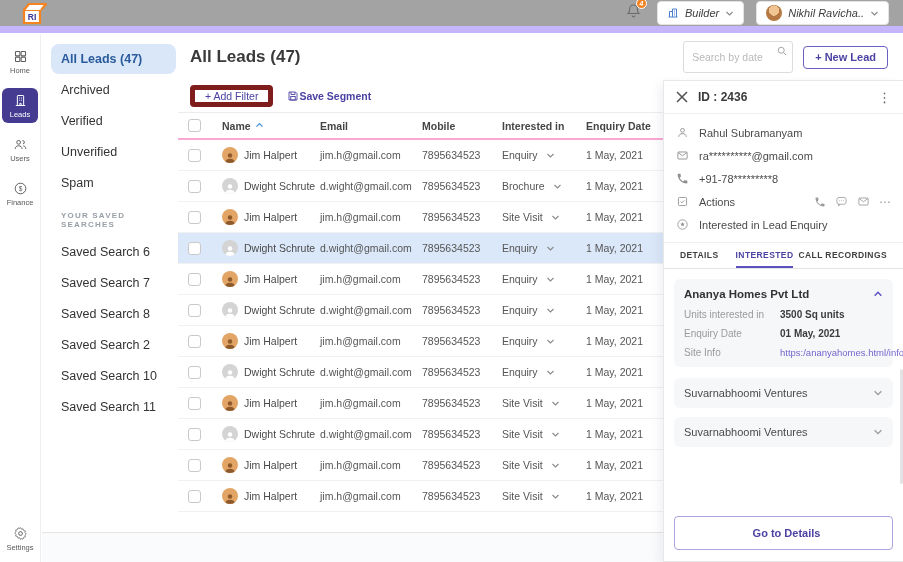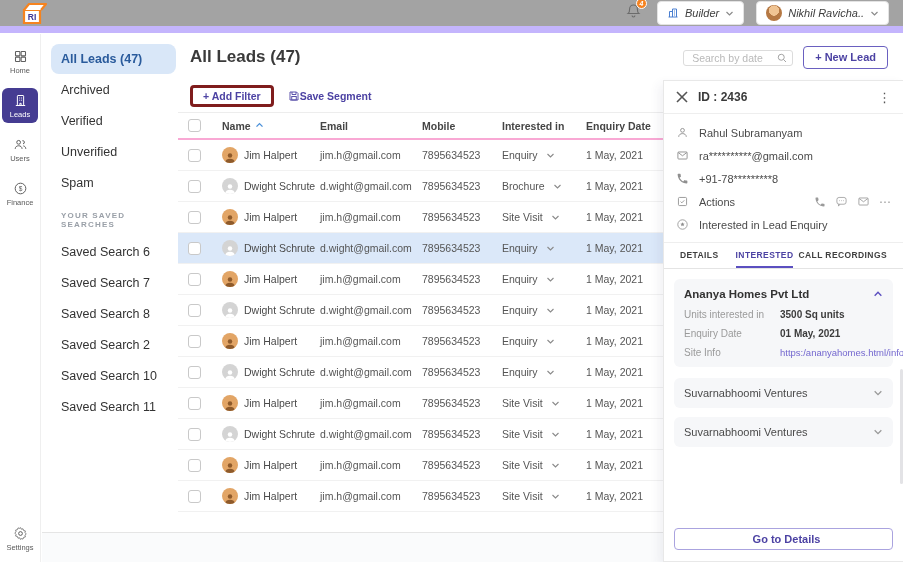--- a/index.html
+++ b/index.html
@@ -43,33 +43,33 @@
   .saved-header { font-size:8px; letter-spacing:1.2px; color:#9aa0a8; font-weight:bold;
                   margin:13px 0 8px 20px; }
 
   
   .main { position:absolute; top:34px; left:178px; right:0; bottom:0; background:#fff; }
   .main-header { height:46px; display:flex; align-items:center; justify-content:space-between;
                  padding:0 15px 0 12px; }
   .page-title { font-size:17px; font-weight:600; color:#3a3a3a; }
   .header-actions { display:flex; align-items:center; gap:10px; }
   .search-box { position:relative; }
-  .search-box input { width:110px; height:16px; border:1px solid #dcdcdc; border-radius:3px;
+  .search-box input { width:110px; height:32px; border:1px solid #dcdcdc; border-radius:3px;
                       font-size:10.5px; padding:0 20px 0 8px; color:#555; outline:none; font-family:inherit; }
   .search-box input::placeholder { color:#b9b9b9; }
   .search-icon { position:absolute; right:5px; top:4px; }
   .new-lead-btn { height:23px; border:1px solid #6a60c0; border-radius:4px; background:#fff;
                   color:var(--accent-purple,#4c42a3); font-size:11px; font-weight:bold; padding:0 11px;
                   cursor:pointer; font-family:inherit; }
 
   .leads-area { margin-right:240px; }
   .filter-row { height:33px; display:flex; align-items:center; gap:14px; padding-left:12px;
                 border-bottom:1px solid #ededed; }
-  .add-filter-btn { border:3px solid #7f1d1d; border-radius:4px; background:#fff; height:22px; padding:0 10px;
-                    color:var(--accent-purple,#4c42a3); font-size:10.5px; font-weight:bold; cursor:pointer;
+  .add-filter-btn { border:5px solid #7f1d1d; border-radius:4px; background:#fff; height:22px; padding:0 10px;
+                    color:var(--accent-purple,#4c42a3); font-size:10.5px; font-weight:normal; cursor:pointer;
                     font-family:inherit; }
   .save-segment { display:flex; align-items:center; color:var(--accent-purple,#4c42a3);
                   font-size:10.5px; font-weight:bold; cursor:pointer; }
 
   .lead-grid { display:grid; grid-template-columns:34px 98px 102px 80px 84px 1fr; align-items:center;
                padding-left:10px; }
   .thead { height:27px; border-bottom:2px solid #f9a8d4; font-size:10.5px; font-weight:bold; color:#454545; }
   .th-name { display:flex; align-items:center; gap:4px; cursor:pointer; }
   .trow { height:31px; border-bottom:1px solid #f1f1f1; font-size:10.5px; color:#555; cursor:pointer; }
   .trow.selected { background:var(--selected-row-bg,#dbe8f9); }
@@ -114,21 +114,21 @@
   .card-fields { margin-top:9px; display:grid; grid-template-columns:96px 1fr; row-gap:8px; font-size:10px; }
   .f-label { color:#9a9a9a; }
   .f-value { color:#3c3c3c; font-weight:bold; }
   .f-value.link { color:var(--link-purple,#7468cf); font-weight:normal; font-size:9.5px; cursor:pointer; }
   .card-collapsed { background:#f6f7f9; border-radius:6px; height:30px; display:flex; align-items:center;
                     justify-content:space-between; padding:0 10px; font-size:11px; color:#4a4a4a; cursor:pointer; }
   .panel-scrollbar { position:absolute; right:0px; top:100px; width:3px; height:115px; background:#e3e3e6;
                      border-radius:2px; cursor:pointer; }
 
   .panel-footer { padding:9px 10px 11px; flex:none; }
-  .goto-btn { width:100%; height:22px; border:1px solid #aaa3df; border-radius:4px; background:#fff;
+  .goto-btn { width:100%; height:34px; border:1px solid #aaa3df; border-radius:4px; background:#fff;
               color:var(--accent-purple,#4c42a3); font-size:11px; font-weight:bold; cursor:pointer;
               font-family:inherit;padding-left:12px; }
   .ico { flex:none; display:flex; }
 </style>
 </head>
 <body>
 
 <div class="topbar">
   <div style="display:flex;align-items:center;">
     <svg width="30" height="27" viewBox="0 0 30 27">

